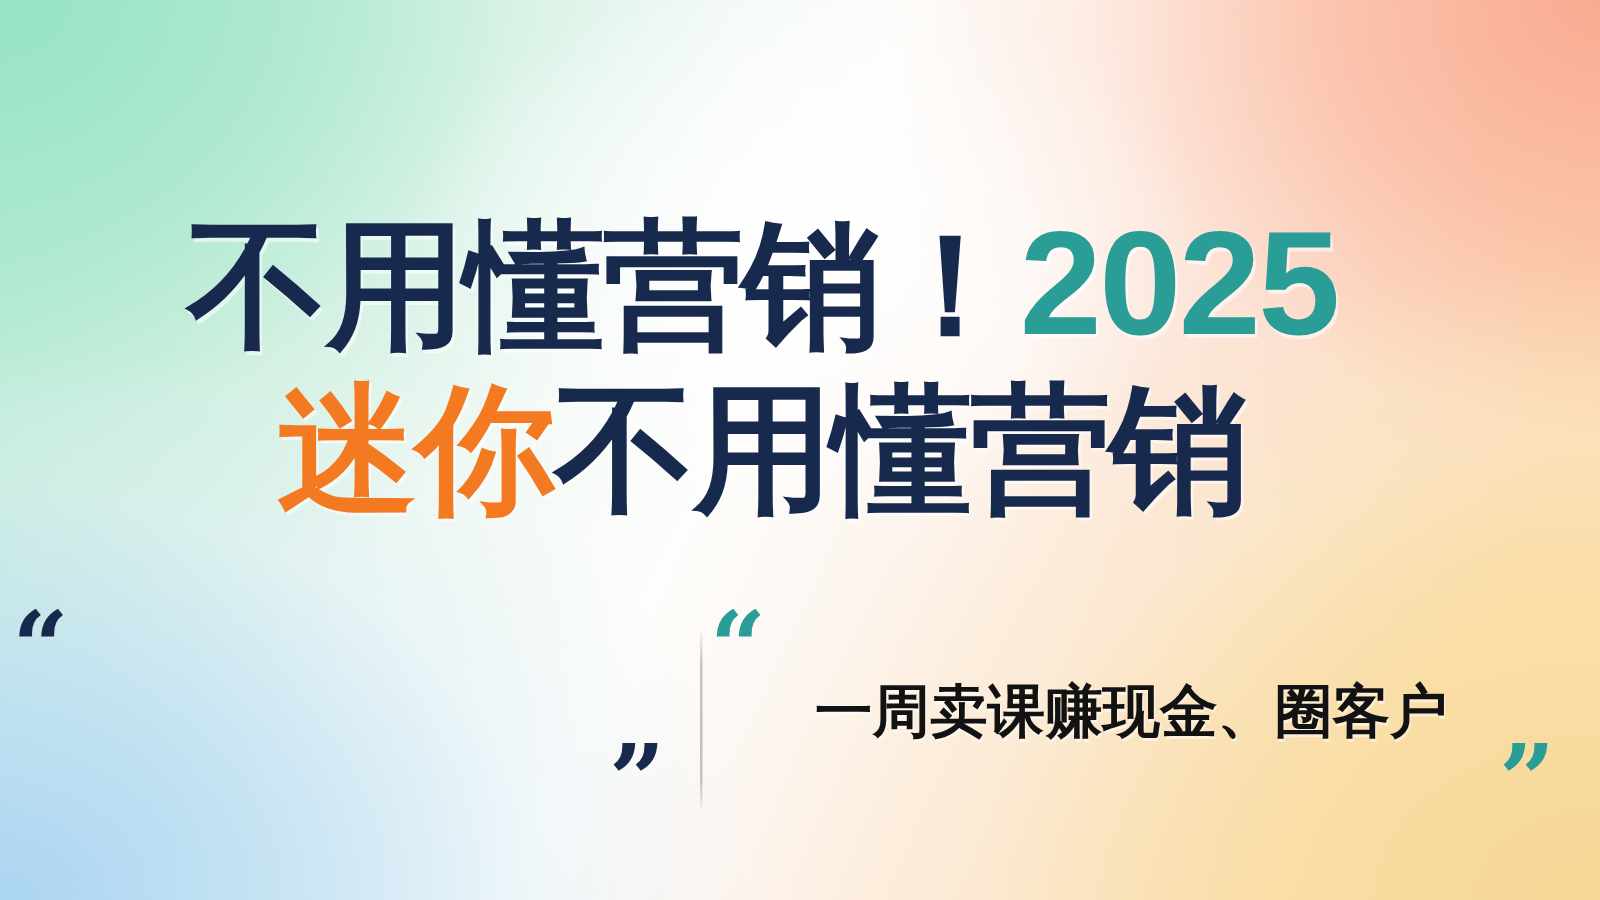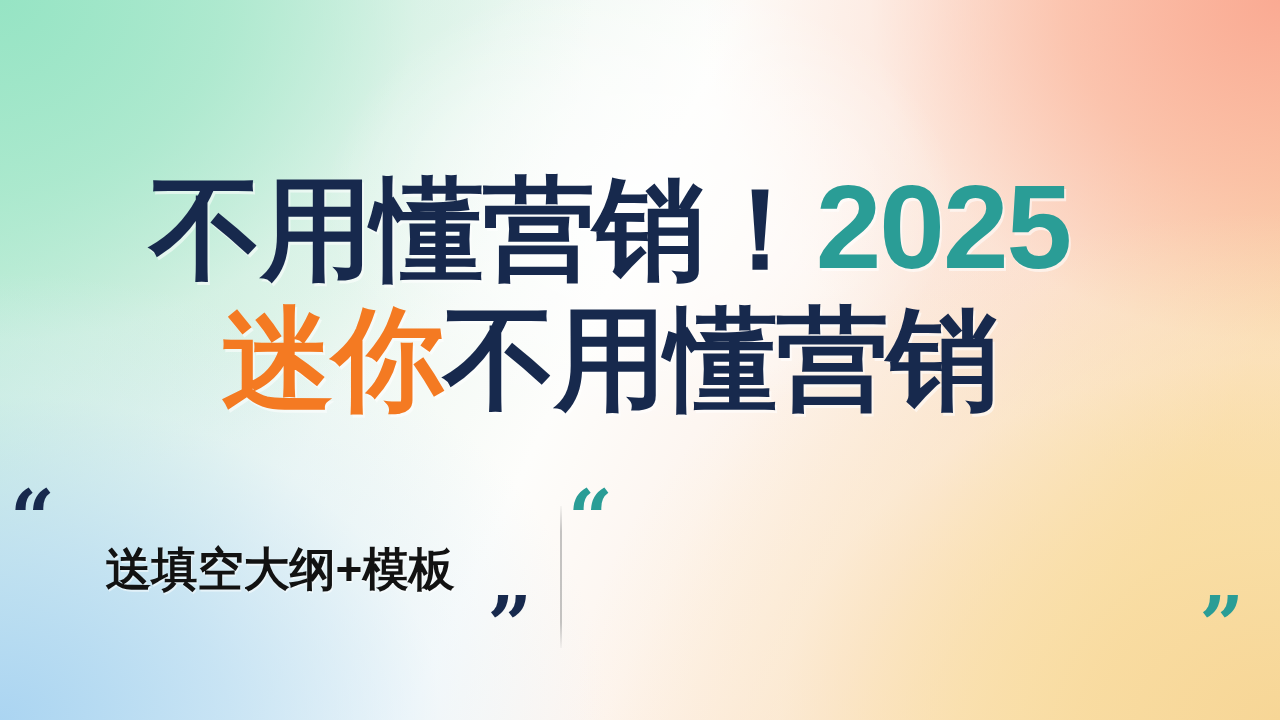--- a/index.html
+++ b/index.html
@@ -168,25 +168,25 @@
   <div id="headline">
     <span class="headline-line" id="headline-line-1"><span class="navy">不用懂营销！</span><span class="teal seg-year">2025</span></span>
 
     <span class="headline-line" id="headline-line-2"><span class="orange">迷你</span><span class="navy">不用懂营销</span></span>
   </div>
 
   <div id="subtitles">
 
     <div class="subtitle-block" id="subtitle-left">
       <span class="quote-mark quote-open" id="quote-left-open">“</span>
-      <span class="subtitle-text">送填空大纲+模板</span>
       <span class="quote-mark quote-close" id="quote-left-close">”</span>
     </div>
 
     <div id="subtitle-divider"></div>
 
     <div class="subtitle-block" id="subtitle-right">
       <span class="quote-mark quote-open" id="quote-right-open">“</span>
+      <span class="subtitle-text">一周卖课赚现金、圈客户</span>
       <span class="quote-mark quote-close" id="quote-right-close">”</span>
     </div>
 
   </div>
 </div>
 
 </body></html>

